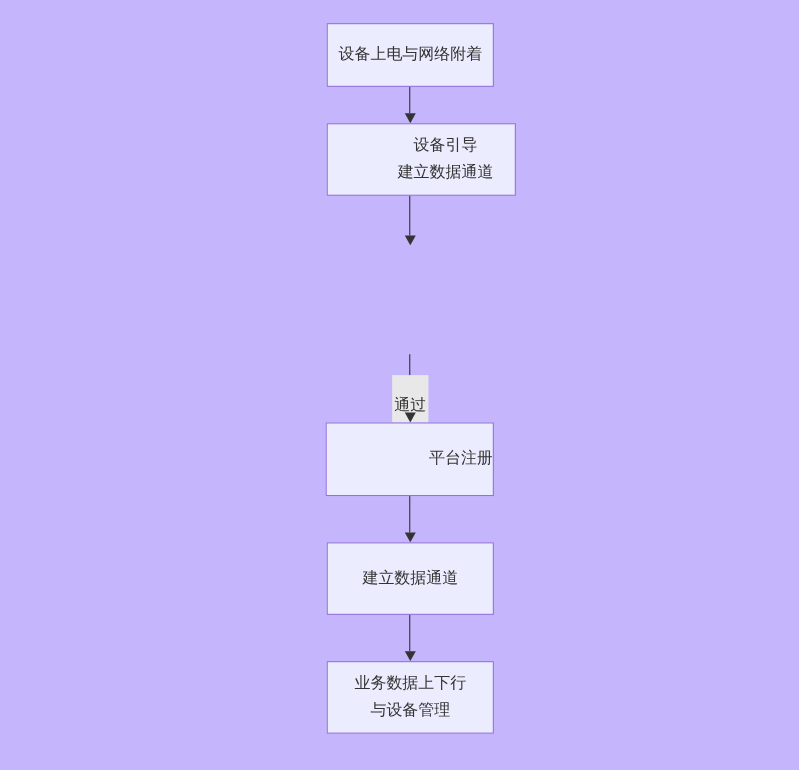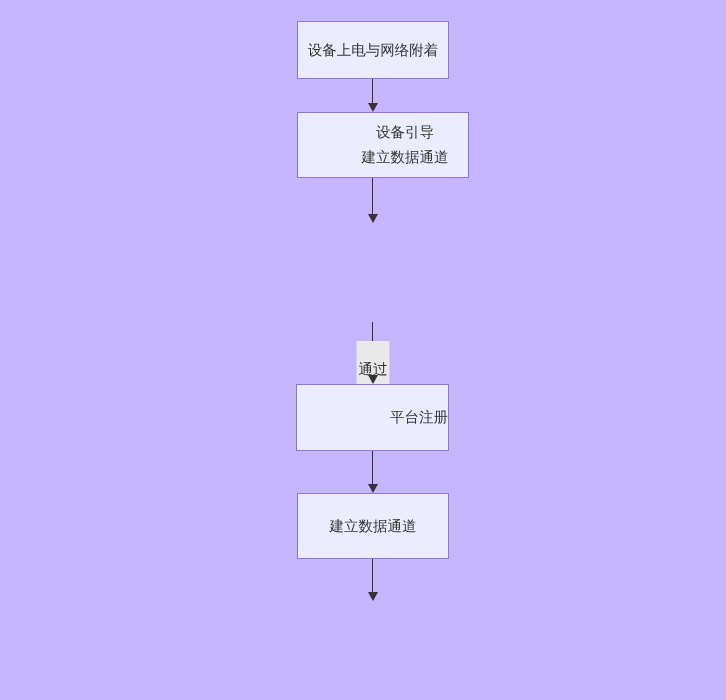--- a/index.html
+++ b/index.html
@@ -136,14 +136,18 @@
   <div class="edge-line e4-line"></div>
   <div class="arrowhead e4-head"></div>
 
   <div class="node n5">
     <span>建立数据通道</span>
   </div>
 
   <div class="edge-line e5-line"></div>
   <div class="arrowhead e5-head"></div>
 
+  <div class="node n6">
+    <span>业务数据上下行</span>
+    <span>与设备管理</span>
+  </div>
 
 </div>
 
 </body></html>

